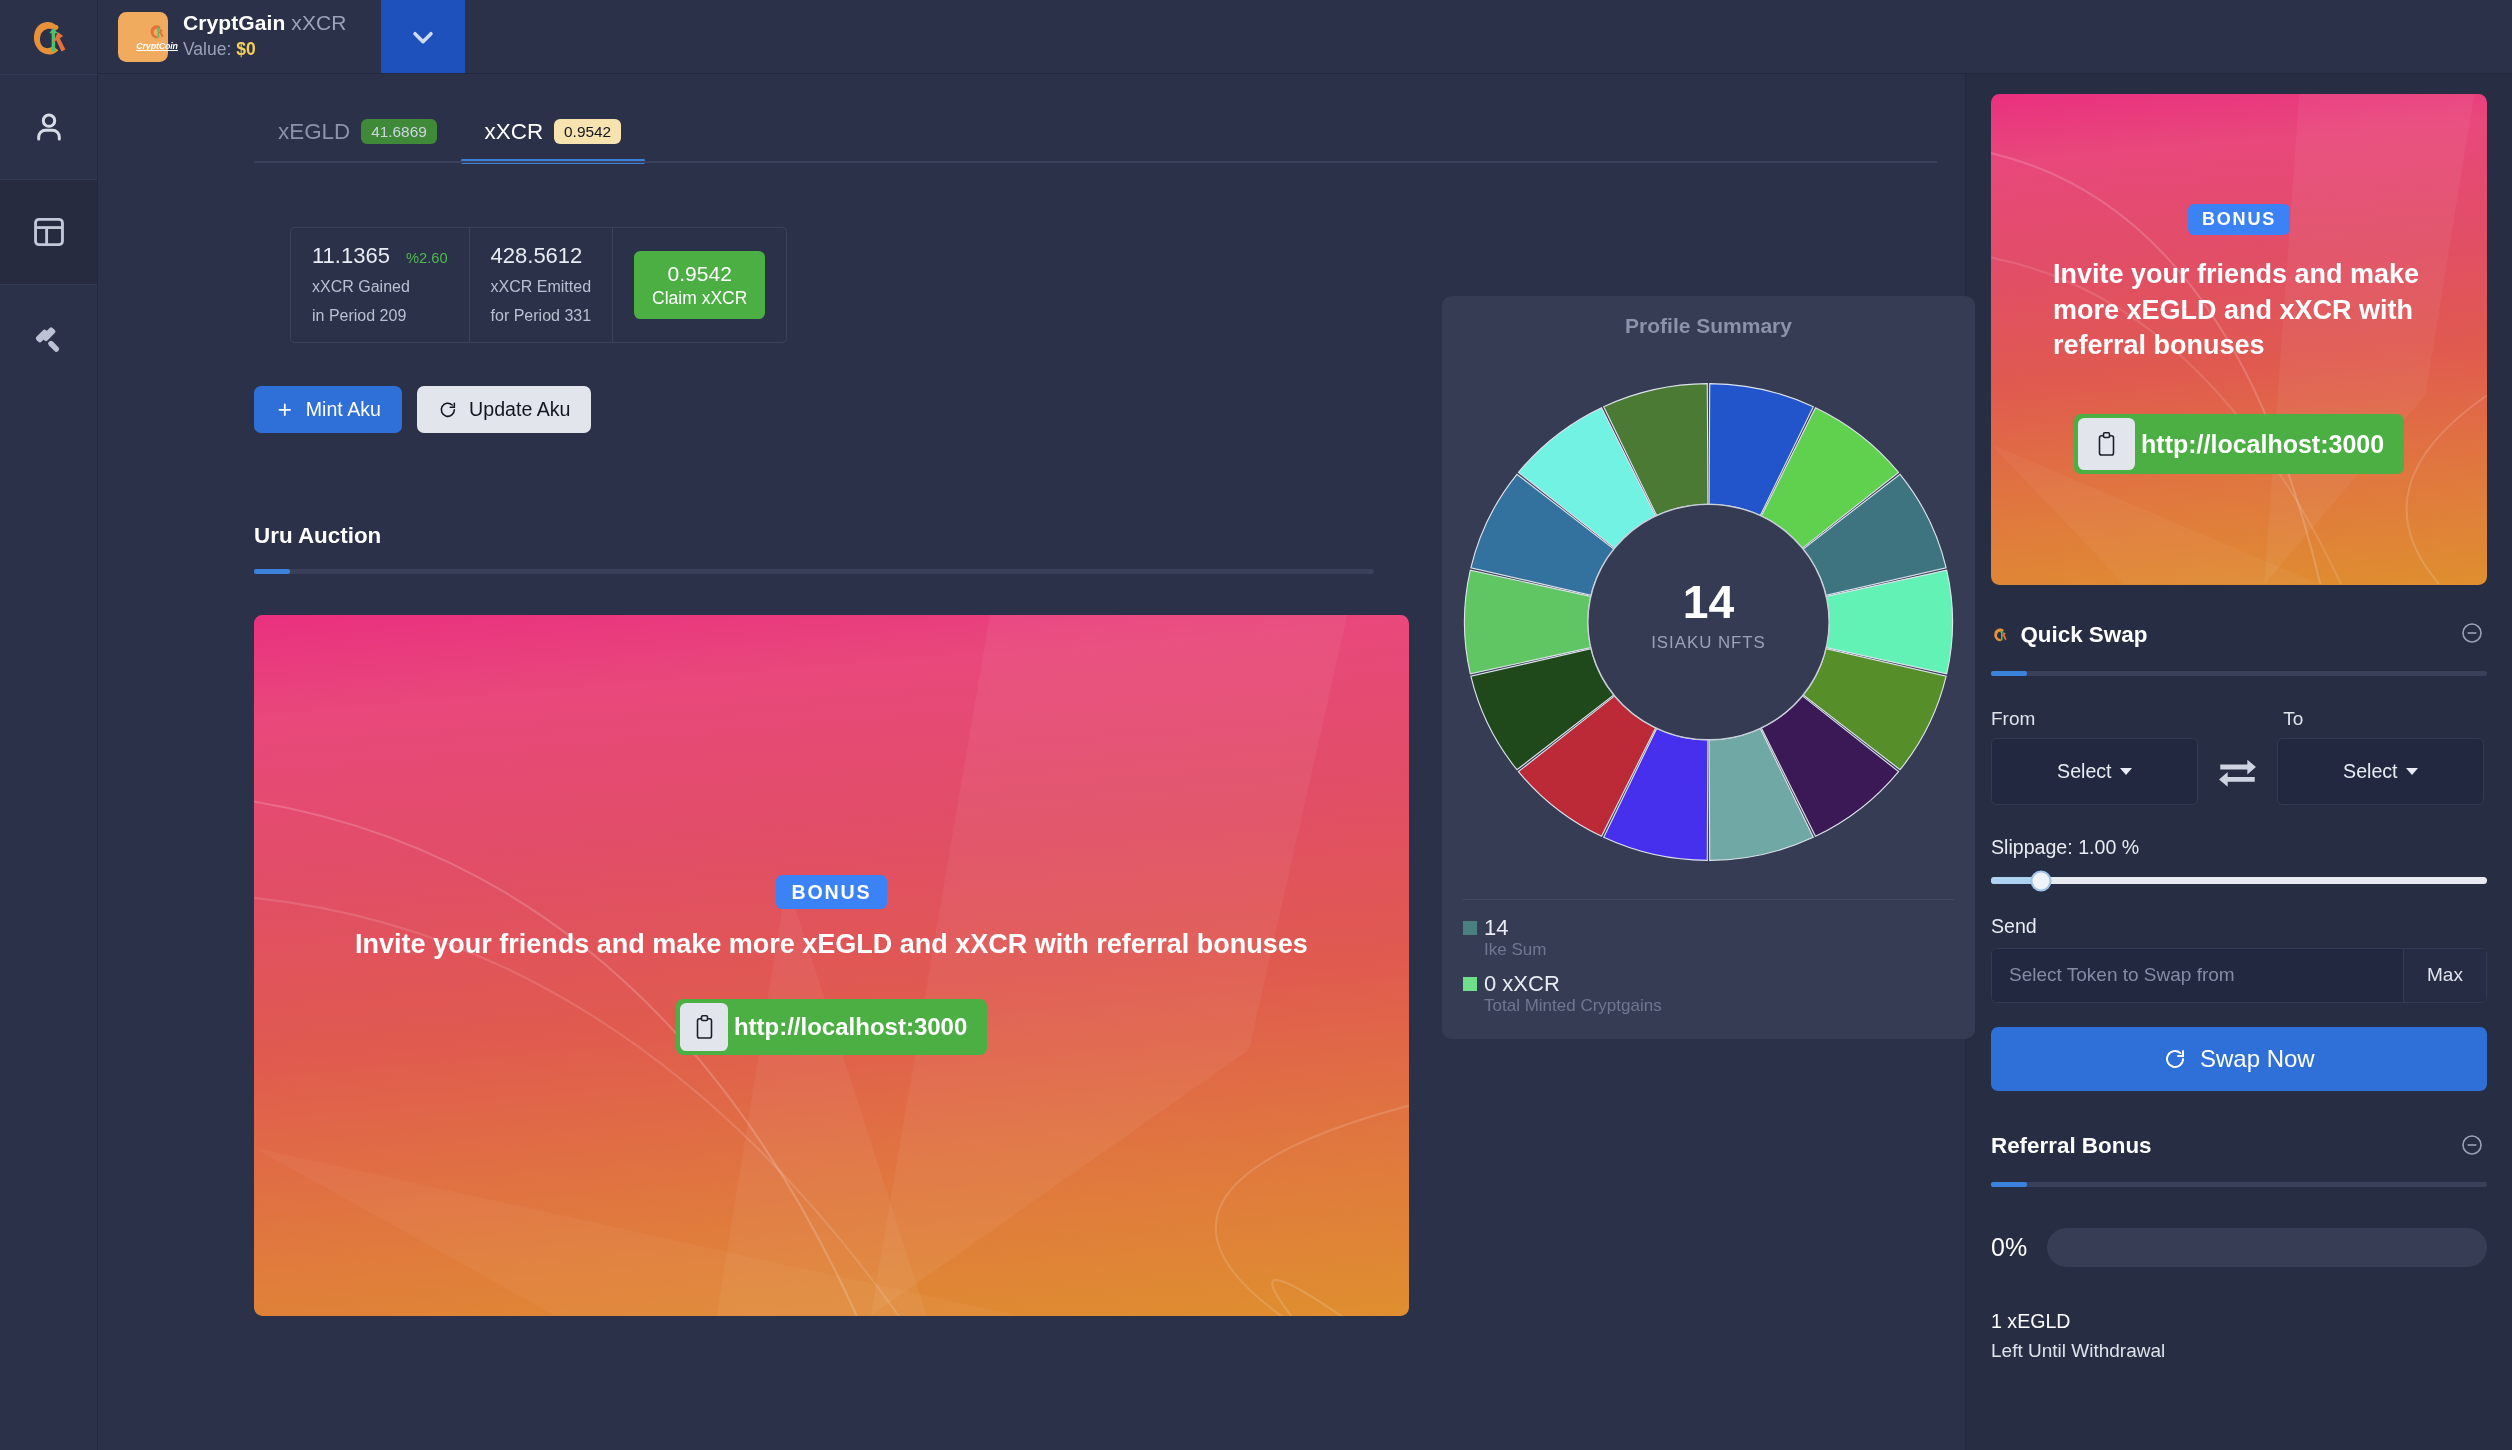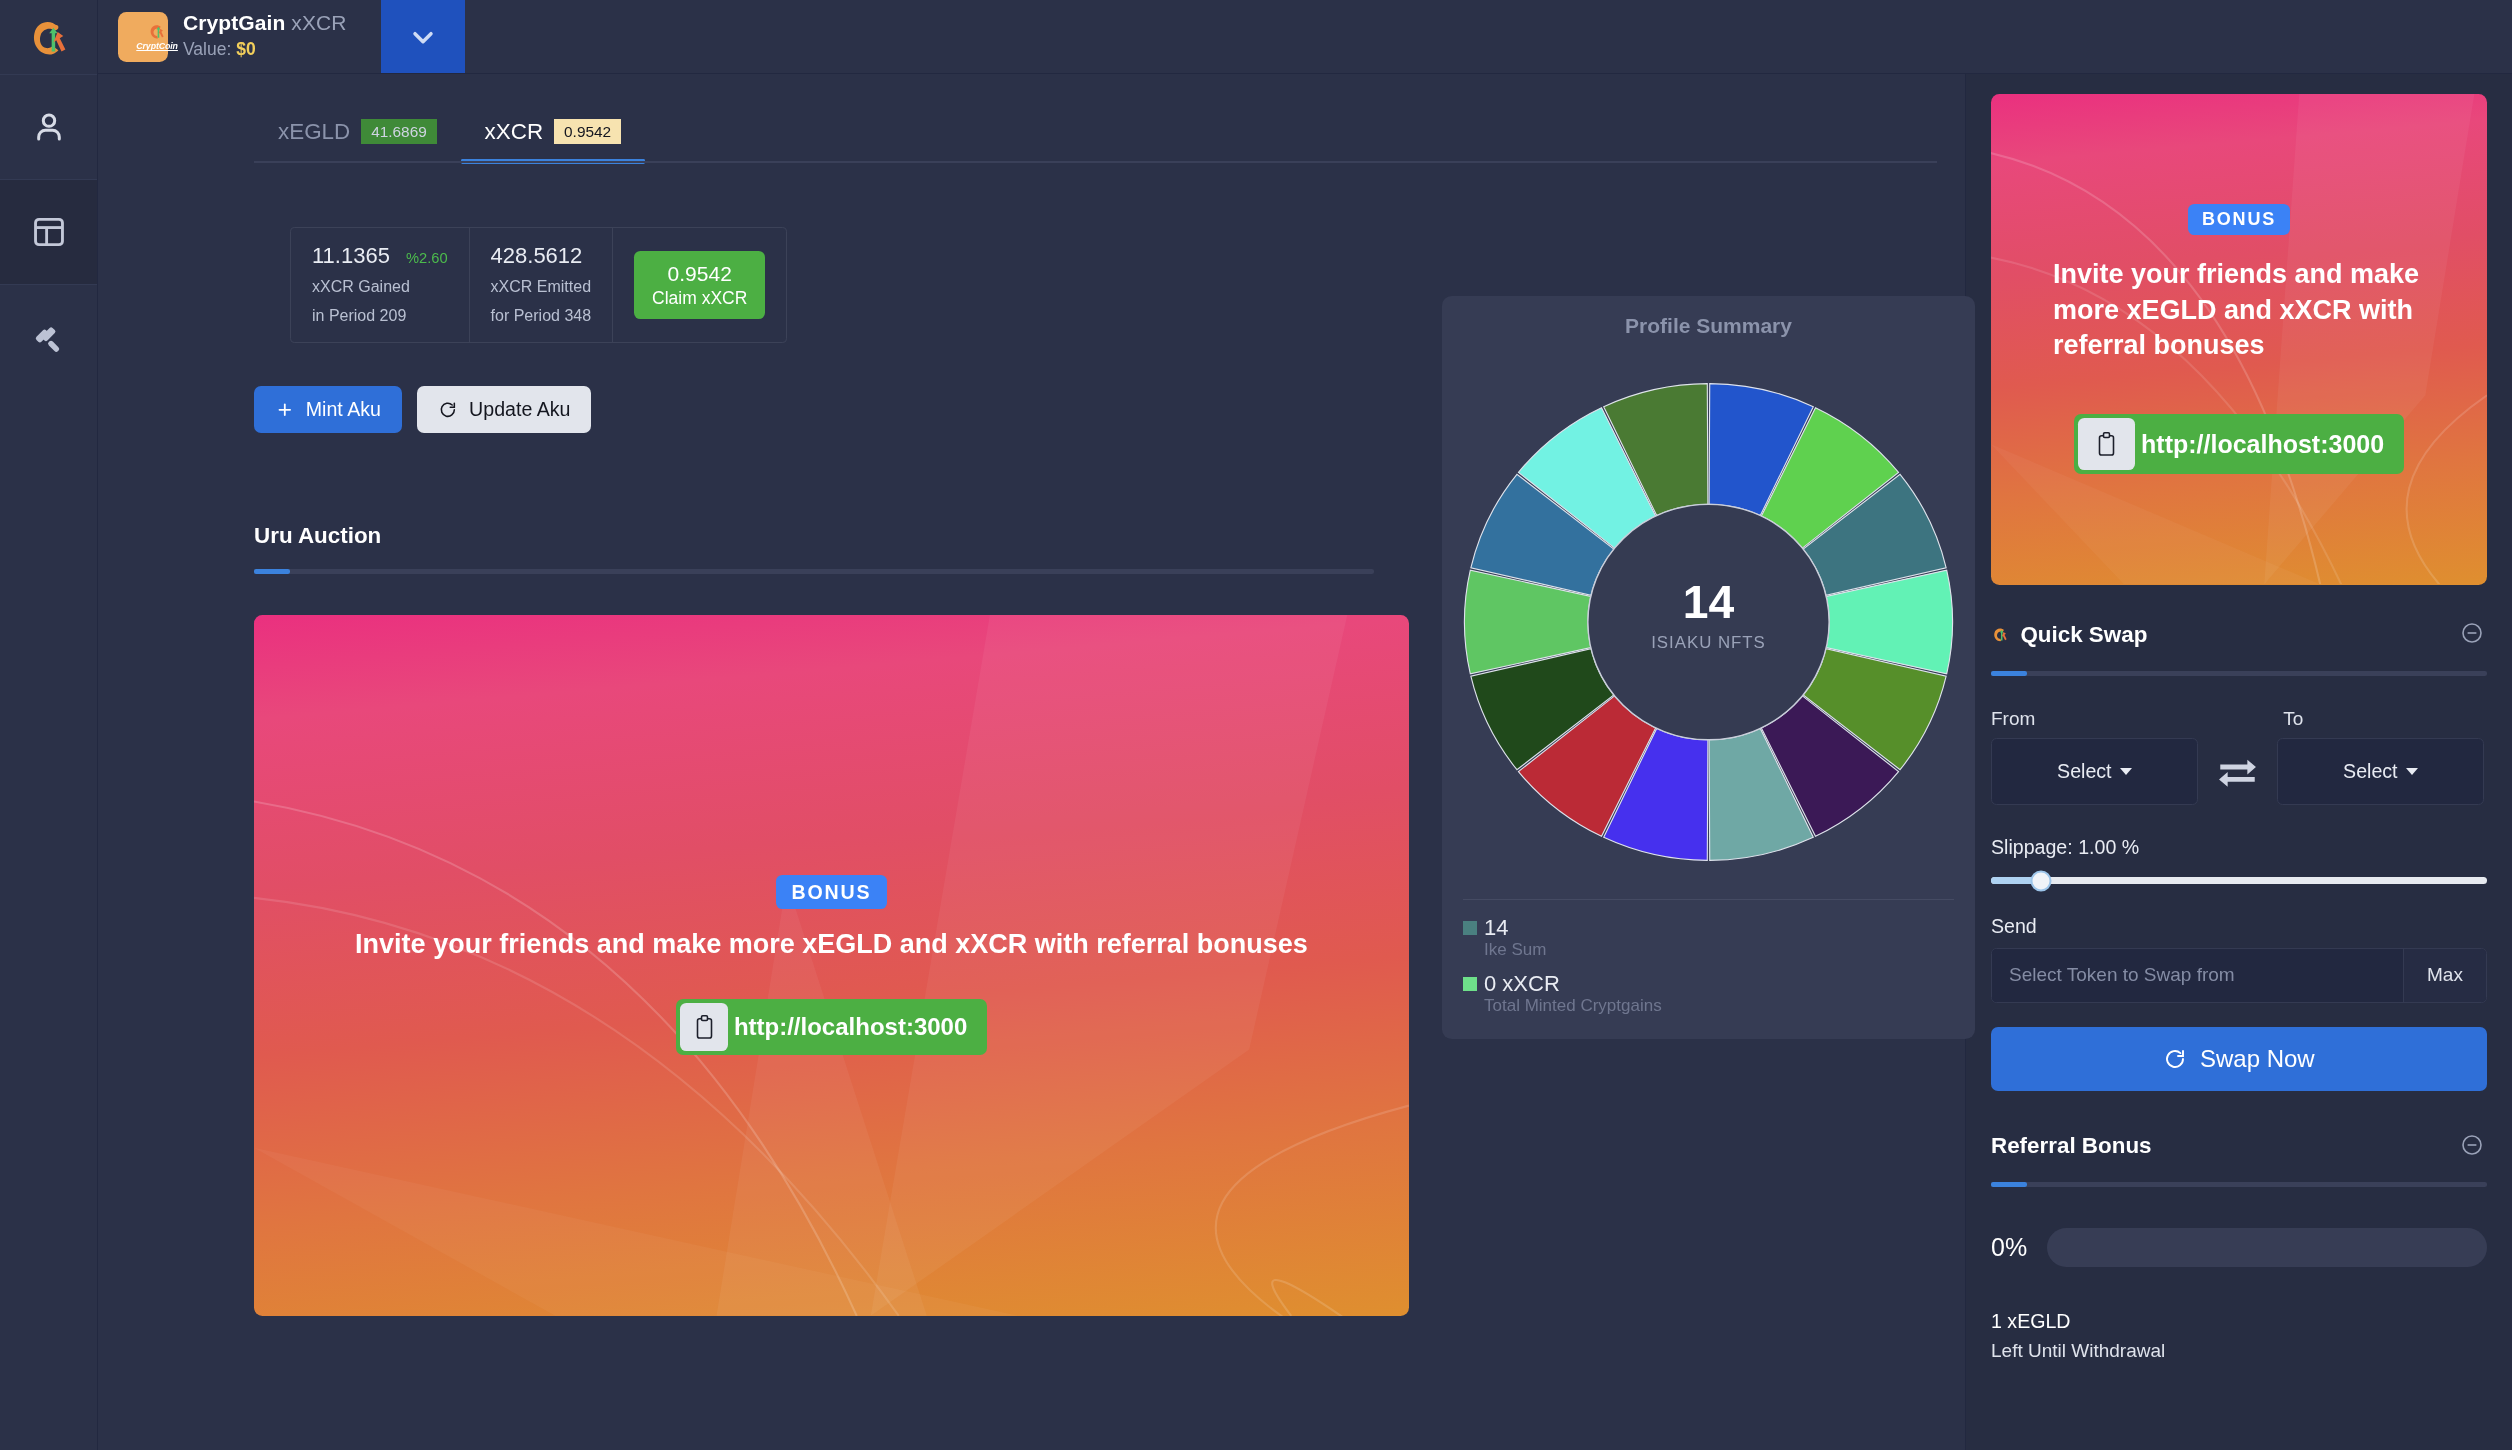--- a/index.html
+++ b/index.html
@@ -85,21 +85,21 @@
     padding: 12.6px 24px 18px 24px;
     cursor: pointer; position: relative;
   }
   .tab .lbl { font-size: 22.4px; color: #8b93ab; }
   .tab.active .lbl { color: #ffffff; }
   .tab.active::after {
     content: ""; position: absolute; left: 0; right: 0; bottom: -1.4px;
     height: 4.9px; background: #3b82dd; border-radius: 1.4px;
   }
   .pill {
-    font-size: 15.4px; padding: 3.5px 9.8px; border-radius: 0;
+    font-size: 15.4px; padding: 3.5px 9.8px; border-radius: 6px;
     font-weight: 500;
   }
   .pill.green { background: #3f8a38; color: #cfd4e2; }
   .pill.cream { background: #f7e3b0; color: #14161f; }
   .tabs-rule {
     margin-left: 156px; margin-right: 0; height: 1.4px; background: #3a4059;
     position: relative; top: -1.4px;
   }
 
   
@@ -396,21 +396,21 @@
                 <span class="stat-pct">%2.60</span>
               </div>
               <div class="stat-sub">xXCR Gained</div>
               <div class="stat-sub">in Period 209</div>
             </div>
             <div class="stat-cell">
               <div class="stat-top">
                 <span class="stat-num">428.5612</span>
               </div>
               <div class="stat-sub">xXCR Emitted</div>
-              <div class="stat-sub">for Period 348</div>
+              <div class="stat-sub">for Period 331</div>
             </div>
             <div class="stat-cell">
               <button class="claim-btn">
                 <span class="c1">0.9542</span>
                 <span class="c2">Claim xXCR</span>
               </button>
             </div>
           </div>
         </div>
 

